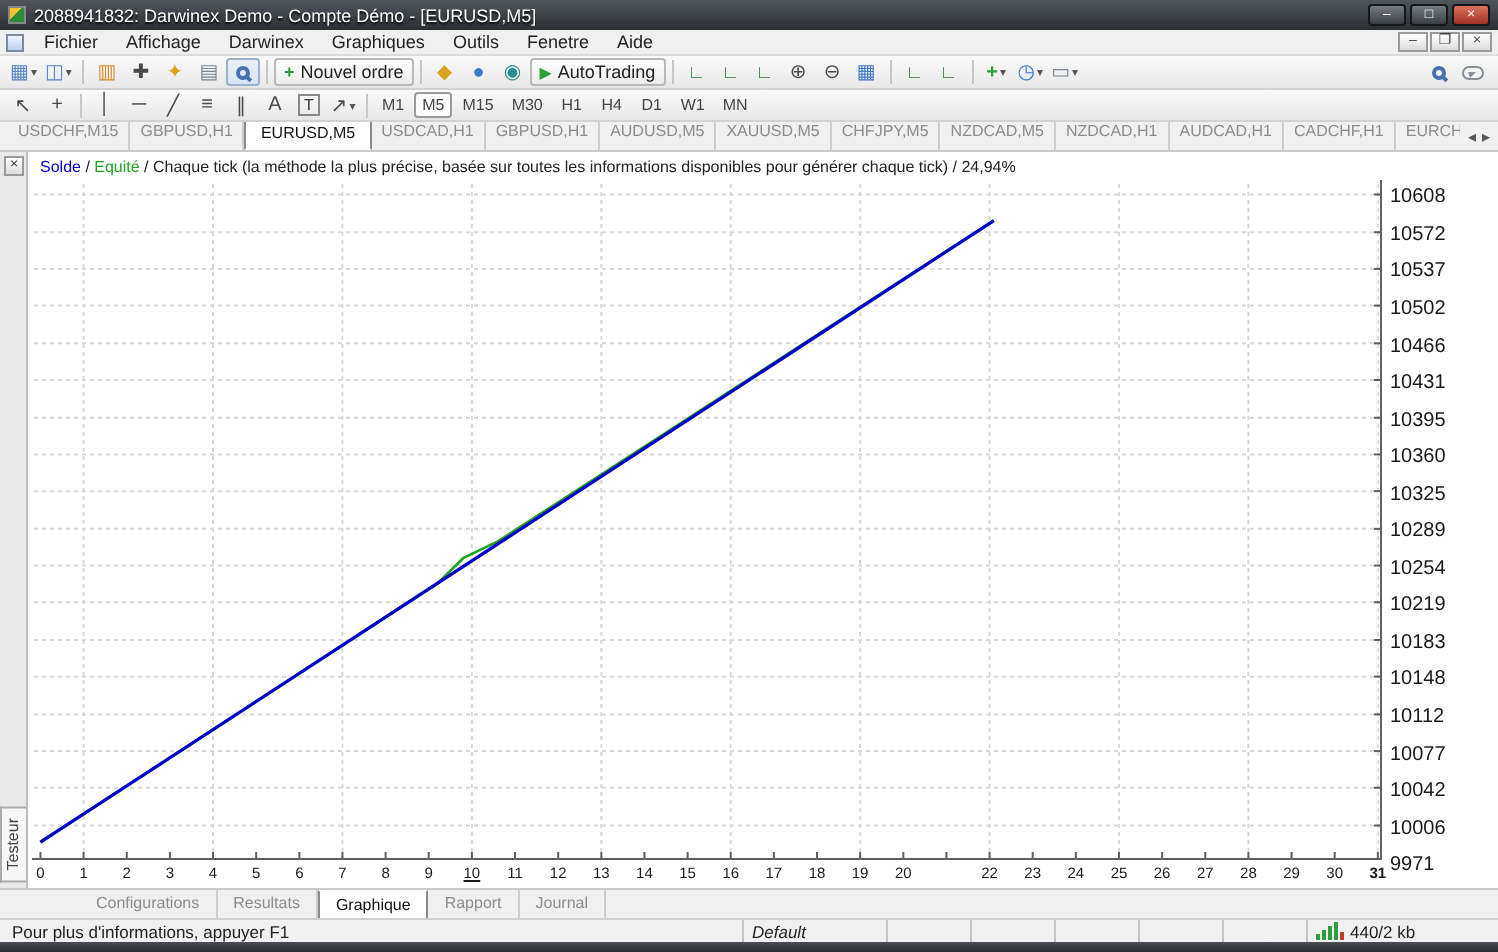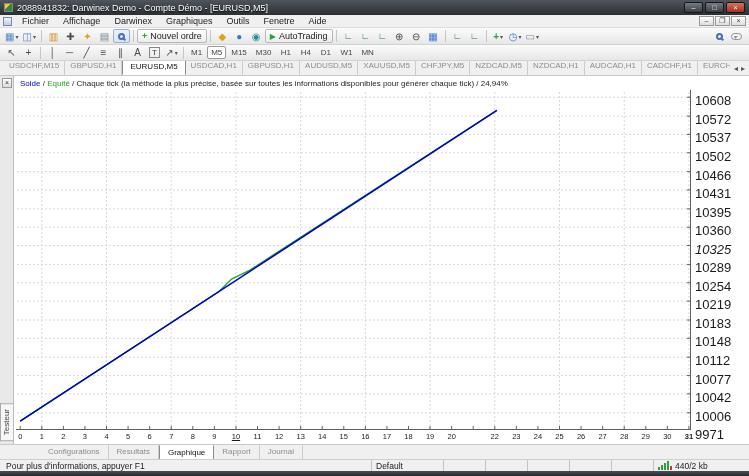--- a/index.html
+++ b/index.html
@@ -60,37 +60,37 @@
   .strip-close { position:absolute; top:2px; left:2px; width:10px; height:10px; border:1px solid #9a9a9a;
     background:linear-gradient(#fff,#ddd); font-size:7px; line-height:8px; text-align:center; color:#333; }
   .vertical-tab { position:absolute; bottom:3px; left:0; width:13px; background:#f7f7f7; border:1px solid #aaa; border-left:none;
     writing-mode:vertical-rl; transform:rotate(180deg); font-size:8px; color:#444; padding:5px 1px; }
   .chart-area { position:absolute; left:14px; top:0; width:735px; height:368px; background:#fff; }
   .legend { position:absolute; top:3px; left:6px; font-size:8px; white-space:nowrap; }
   .c-solde { color:#0000c8; } .c-equite { color:#1fa51f; }
   #plot-svg { position:absolute; left:3px; top:16px; }
   .axis-v { position:absolute; left:676px; top:14px; width:1px; height:340px; background:#5f5f5f; }
   .axis-h { position:absolute; left:2px; top:353px; width:675px; height:1px; background:#5f5f5f; }
-  .ylab { position:absolute; left:0; font-size:13px; color:#1a1a1a;text-align:center; }
+  .ylab { position:absolute; left:0; font-size:10px; color:#1a1a1a;text-align:center; }
   #y-labels { position:absolute; left:681px; top:0; width:50px; height:368px; }
   .xlab { position:absolute; top:0; width:16px; text-align:center; font-size:7.5px; color:#1a1a1a; }
   #x-labels { position:absolute; left:0; top:356px; width:735px; height:10px; }
 
   
   .bottabs { position:absolute; top:444px; left:0; width:749px; height:15px; background:#f0f0f0;
     border-top:1px solid #c9c9c9; display:flex; align-items:flex-start; padding-left:40px; white-space:nowrap; }
   .bot-tab { font-size:8px; color:#8c8c8c; padding:2px 8px; border-right:1px solid #cccccc; line-height:10px; }
   .bot-tab.active { color:#111; background:#fff; border:1px solid #8a8a8a; border-top-color:#fff; border-radius:0 0 2px 2px; }
 
   
   .statusbar { position:absolute; top:459px; left:0; width:749px; height:12px; background:#f0f0f0;
     border-top:1px solid #cfcfcf; display:flex; align-items:center; font-size:8.5px; color:#222; }
   .status-cell { border-left:1px solid #c4c4c4; height:100%; display:flex; align-items:center; padding:0 4px; flex:0 0 auto; }
   .status-help { flex:1 1 auto; padding:0 6px; overflow:hidden; white-space:nowrap; }
-  .cell-default { width:72px; }
+  .cell-default { width:72px;font-style:italic; }
   .cell-empty { width:42px; }
   .cell-traffic { width:96px; gap:3px; }
   .histo { display:inline-flex; align-items:flex-end; gap:1px; height:9px; }
   .histo i { width:2px; background:#2e9e3f; display:inline-block; }
   .histo i.r { background:#c23b2e; }
   .bottom-strip { position:absolute; top:471px; left:0; width:749px; height:5px; background:linear-gradient(#4a4e54,#26292d); }
 </style>
 </head>
 <body>
 
@@ -376,21 +376,21 @@
     <div class="axis-h"></div>
     <div id="y-labels">
         <div class="ylab" style="top: 17.2411px;">10608</div>
         <div class="ylab" style="top: 36.1089px;">10572</div>
         <div class="ylab" style="top: 54.4526px;">10537</div>
         <div class="ylab" style="top: 72.7963px;">10502</div>
         <div class="ylab" style="top: 91.6641px;">10466</div>
         <div class="ylab" style="top: 110.008px;">10431</div>
         <div class="ylab" style="top: 128.876px;">10395</div>
         <div class="ylab" style="top: 147.219px;">10360</div>
-        <div class="ylab" style="top: 165.563px; font-style: italic;">10325</div>
+        <div class="ylab" style="top: 165.563px;">10325</div>
         <div class="ylab" style="top: 184.431px;">10289</div>
         <div class="ylab" style="top: 202.774px;">10254</div>
         <div class="ylab" style="top: 221.118px;">10219</div>
         <div class="ylab" style="top: 239.986px;">10183</div>
         <div class="ylab" style="top: 258.33px;">10148</div>
         <div class="ylab" style="top: 277.198px;">10112</div>
         <div class="ylab" style="top: 295.541px;">10077</div>
         <div class="ylab" style="top: 313.885px;">10042</div>
         <div class="ylab" style="top: 332.753px;">10006</div>
         <div class="ylab" style="top: 351.096px;">9971</div>

